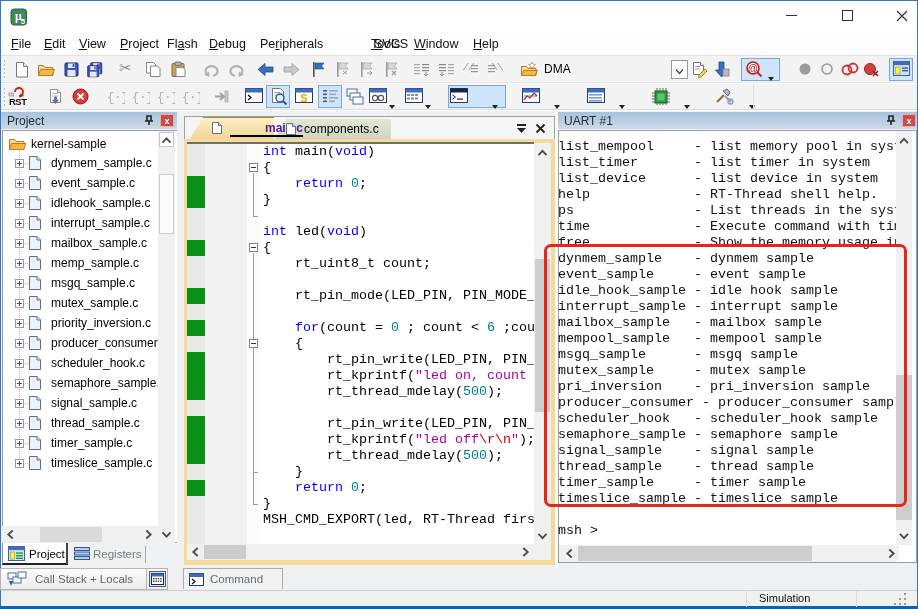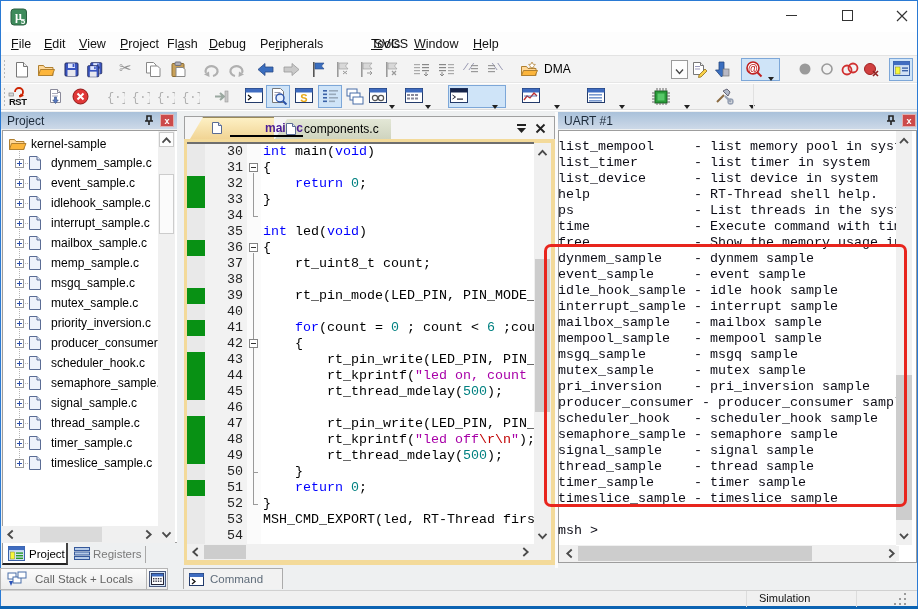--- a/index.html
+++ b/index.html
@@ -657,45 +657,20 @@
   <div class="abs" style="left:21px;top:29px;width:42px;height:400px;background:#f2f2f2;"></div>
   <div class="abs" style="left:63px;top:29px;width:14px;height:400px;background:#fbfbfb;"></div>
   <div class="abs" style="left:77px;top:29px;width:273px;height:400px;background:#ffffff;"></div>
   <div class="abs" style="left:3px;top:61px;width:18px;height:32px;background:#089114;"></div>
 <div class="abs" style="left:3px;top:125px;width:18px;height:16px;background:#089114;"></div>
 <div class="abs" style="left:3px;top:173px;width:18px;height:16px;background:#089114;"></div>
 <div class="abs" style="left:3px;top:205px;width:18px;height:16px;background:#089114;"></div>
 <div class="abs" style="left:3px;top:237px;width:18px;height:48px;background:#089114;"></div>
 <div class="abs" style="left:3px;top:301px;width:18px;height:48px;background:#089114;"></div>
 <div class="abs" style="left:3px;top:365px;width:18px;height:16px;background:#089114;"></div>
-  <pre class="abs mono" style="left:21px;top:29px;width:38px;text-align:right;color:#222;">30
-31
-32
-33
-34
-35
-36
-37
-38
-39
-40
-41
-42
-43
-44
-45
-46
-47
-48
-49
-50
-51
-52
-53
-54</pre>
   <pre class="abs mono" style="left:79px;top:29px;width:271px;overflow:hidden;color:#000;"><span class="kw">int</span> main(<span class="kw">void</span>)
 {
     <span class="kw">return</span> <span class="num">0</span>;
 }
 
 <span class="kw">int</span> led(<span class="kw">void</span>)
 {
     rt_uint8_t count;
 
     rt_pin_mode(LED_PIN, PIN_MODE_OUTPUT);

